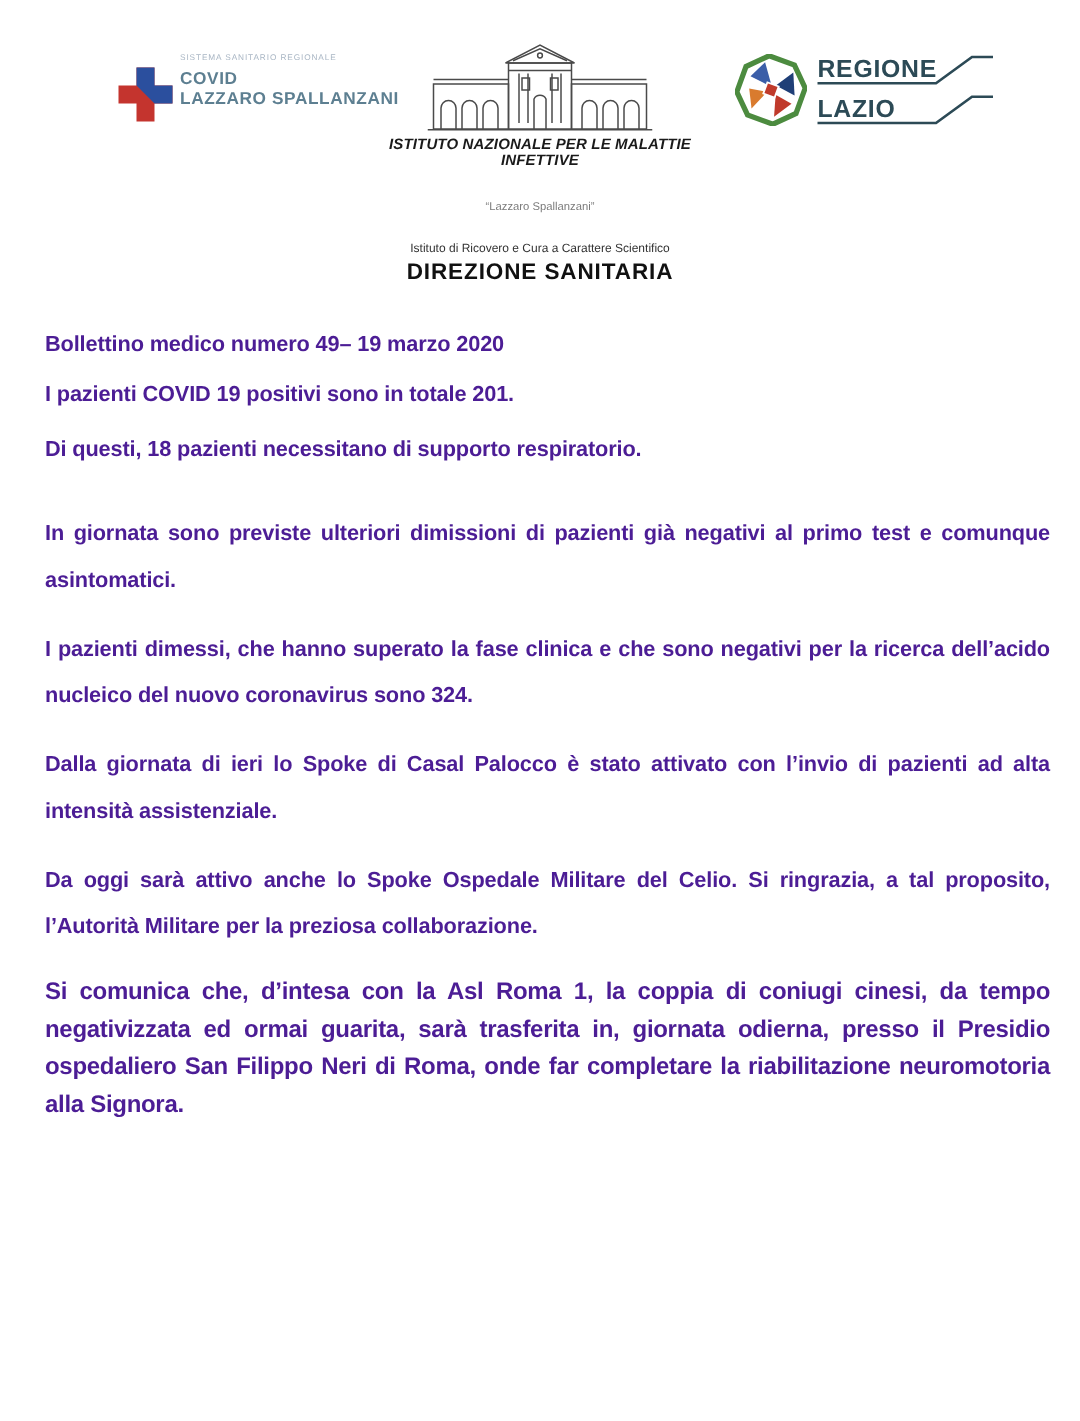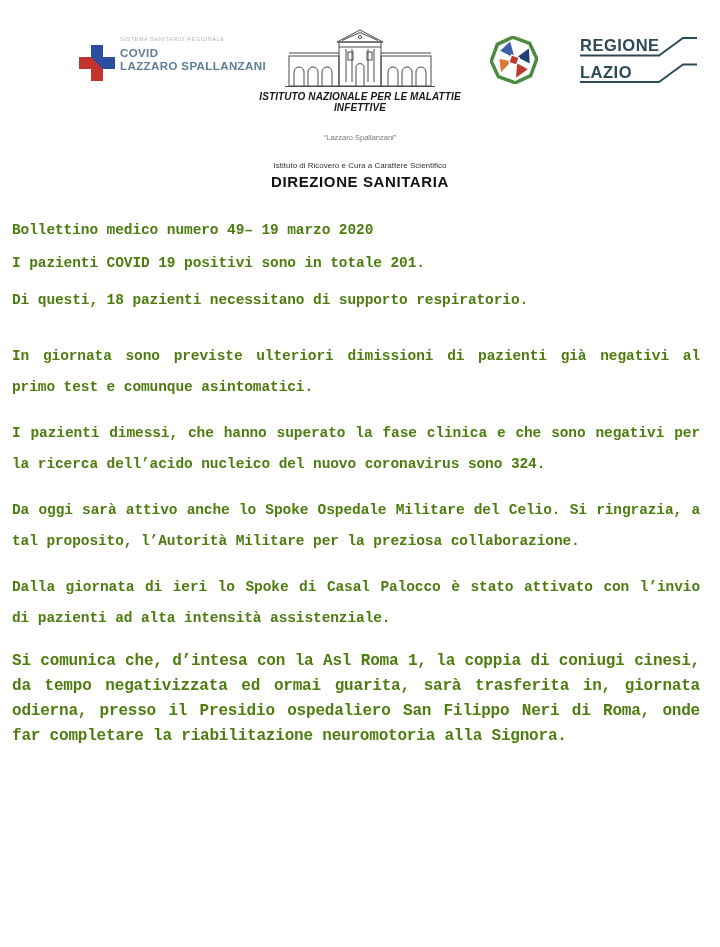--- a/index.html
+++ b/index.html
@@ -13,24 +13,24 @@
   .cross-wrap{width:38px;height:38px;margin-top:8px;}
   .ll-text{margin-left:4px;}
   .ll-top{font-size:5.5px;color:#a9b6c4;letter-spacing:.6px;margin-bottom:5px;}
   .ll-main{font-size:11.5px;font-weight:600;color:#5d7f91;letter-spacing:.4px;line-height:13px;}
   .logo-center{position:absolute;left:250px;top:26px;width:220px;text-align:center;}
   .building{display:block;margin:0 auto;}
   .lc1{font-size:10px;font-weight:bold;font-style:italic;color:#1a1a1a;margin-top:3px;letter-spacing:.1px;}
   .lc2{font-size:7.5px;color:#7a7a7a;margin-top:20px;}
   .lc3{font-size:8px;color:#333;margin-top:19px;}
   .lc4{font-size:15px;font-weight:bold;color:#111;margin-top:3px;letter-spacing:.6px;text-align:center;}
-  .logo-right{position:absolute;left:490px;top:33px;display:flex;align-items:center;gap:35px;}
+  .logo-right{position:absolute;left:490px;top:33px;display:flex;align-items:center;}
   .emblem{width:48px;height:48px;margin-right:6px;}
   
-  .doc{position:absolute;left:12px;right:20px;top:215px;color:#4d7c0f;font-family:Liberation Mono, monospace;}
+  .doc{position:absolute;left:30px;right:20px;top:215px;color:#4c1d95;}
   .doc p{
     margin:0 0 15px 0;font-weight:bold;font-size:14.5px;line-height:31px;
     text-align:justify;letter-spacing:-0.1px;
   }
   .doc p.m-xs{margin-bottom:2px;}
   .doc p.m-s{margin-bottom:6px;}
   .doc p.m-s2{margin-bottom:25px;}
   .doc p.large{font-size:16px;line-height:25px;letter-spacing:-0.2px;margin-top:3px;margin-bottom:0;}
 </style>
 </head>
@@ -111,16 +111,16 @@
     </svg>
   </div>
 </div>
 
 <div class="doc">
   <p class="m-xs">Bollettino medico numero 49– 19 marzo 2020</p>
   <p class="m-s">I pazienti COVID 19 positivi sono in totale 201.</p>
   <p class="m-s2">Di questi, 18 pazienti necessitano di supporto respiratorio.</p>
   <p>In giornata sono previste ulteriori dimissioni di pazienti già negativi al primo test e comunque asintomatici.</p>
   <p>I pazienti dimessi, che hanno superato la fase clinica e che sono negativi per la ricerca dell’acido nucleico del nuovo coronavirus sono 324.</p>
+  <p>Dalla giornata di ieri lo Spoke di Casal Palocco è stato attivato con l’invio di pazienti ad alta intensità assistenziale.</p>
   <p>Da oggi sarà attivo anche lo Spoke Ospedale Militare del Celio. Si ringrazia, a tal proposito, l’Autorità Militare per la preziosa collaborazione.</p>
-  <p>Dalla giornata di ieri lo Spoke di Casal Palocco è stato attivato con l’invio di pazienti ad alta intensità assistenziale.</p>
   <p class="large">Si comunica che, d’intesa con la Asl Roma 1, la coppia di coniugi cinesi, da tempo negativizzata ed ormai guarita, sarà trasferita in, giornata odierna, presso il Presidio ospedaliero San Filippo Neri di Roma, onde far completare la riabilitazione neuromotoria alla Signora.</p>
 </div>
 
 </body></html>

